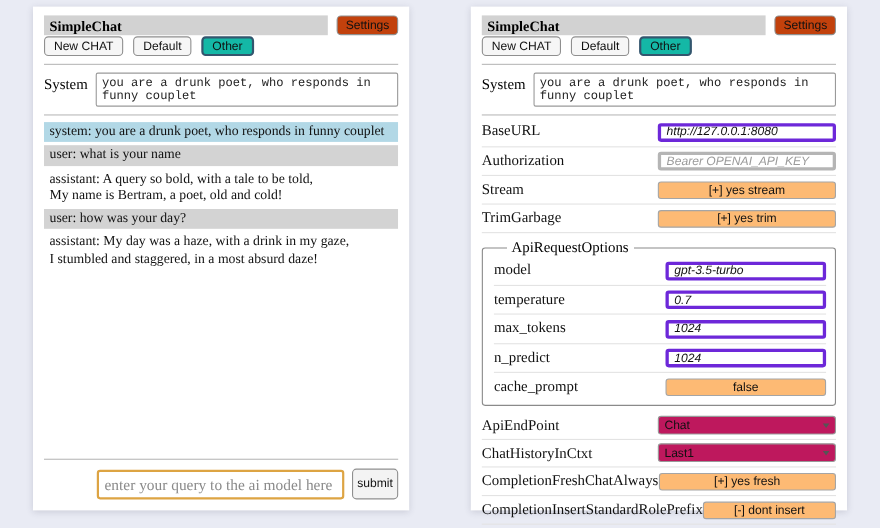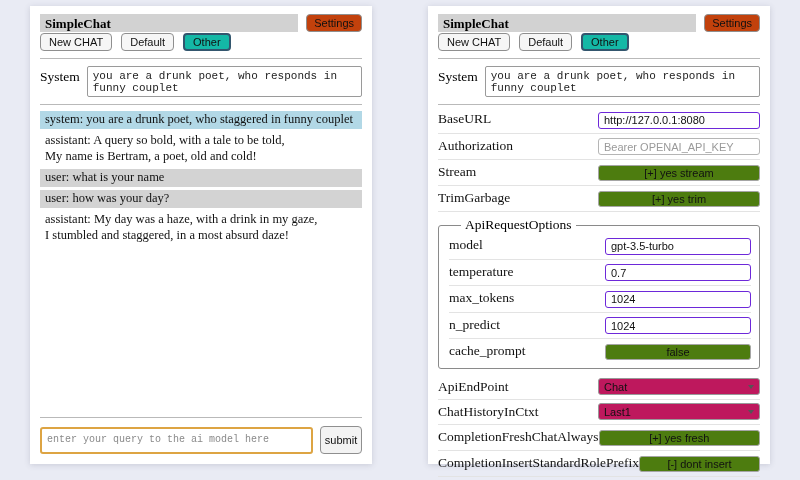--- a/index.html
+++ b/index.html
@@ -104,35 +104,36 @@
     align-items: center;
     padding: 3px 0 4px 0;
     border-bottom: 1px solid #e3e3e3;
   }
   .slabel { flex: 1; font-size: 13.5px; color: #111; }
   .sctrl  { width: 162px; }
   .fieldset .sctrl { width: 146px; }
   .sinput {
     width: 100%;
     height: 17px;
-    border: 1px solid #6d28d9;
+    border: 3px solid #6d28d9;
     border-radius: 3px;
     font-family: "Liberation Sans", sans-serif;
     font-size: 11px;
     padding: 1px 5px;
     color: #111;
     outline: none;
     background: #fff;
+    font-style: italic;
   }
   .sinput.placeholder-only { border-color: #b5b5b5; }
   .sinput::placeholder { color: #9a9a9a; }
   .sbtn {
     width: 100%;
     height: 16px;
-    background: #4d7c0f;
+    background: #fdba74;
     border: 1px solid #a5a5a5;
     border-radius: 3px;
     font-family: "Liberation Sans", sans-serif;
     font-size: 11px;
     color: #111;
     padding: 0;
   }
   .sselect {
     display: flex;
     justify-content: space-between;
@@ -164,25 +165,26 @@
 
   
   .query-hr { margin-top: 4px; }
   .query-row { display: flex; gap: 7px; margin-top: 8px; align-items: center; }
   .query-input {
     flex: 1;
     height: 27px;
     resize: none;
     border: 1px solid #9a9a9a;
     border-radius: 3px;
-    font-family: Liberation Mono, monospace;
-    font-size: 10px;
+    font-family: Liberation Serif, serif;
+    font-size: 14px;
     padding: 5px 5px;
     outline: none;
     overflow: hidden;
+    margin-left: 48px;
   }
   .query-input::placeholder { color: #8a8a8a; }
   .query-input.focused { border: 2px solid #dda443; }
   .submit-btn {
     width: 42px;
     height: 28px;
     background: #f3f3f3;
     border: 1px solid #8f8f8f;
     border-radius: 4px;
     font-family: "Liberation Sans", sans-serif;
@@ -209,24 +211,24 @@
   <hr class="sep">
 
   <div class="system-row">
     <span class="system-label">System</span>
     <textarea class="system-input" spellcheck="false" style="">you are a drunk poet, who responds in funny couplet</textarea>
   </div>
 
   <hr class="sep">
 
   <div class="chat-list">
-    <div class="msg system">system: you are a drunk poet, who staggered in funny couplet</div>
+    <div class="msg system">system: you are a drunk poet, who responds in funny couplet</div>
+    <div class="msg user">user: what is your name</div>
     <div class="msg assistant">assistant: A query so bold, with a tale to be told,
 My name is Bertram, a poet, old and cold!</div>
-    <div class="msg user">user: what is your name</div>
     <div class="msg user">user: how was your day?</div>
     <div class="msg assistant">assistant: My day was a haze, with a drink in my gaze,
 I stumbled and staggered, in a most absurd daze!</div>
   </div>
 
   <hr class="sep query-hr">
 
   <div class="query-row">
     <textarea class="query-input focused" spellcheck="false" placeholder="enter your query to the ai model here" style=""></textarea>
     <button class="submit-btn">submit</button>

